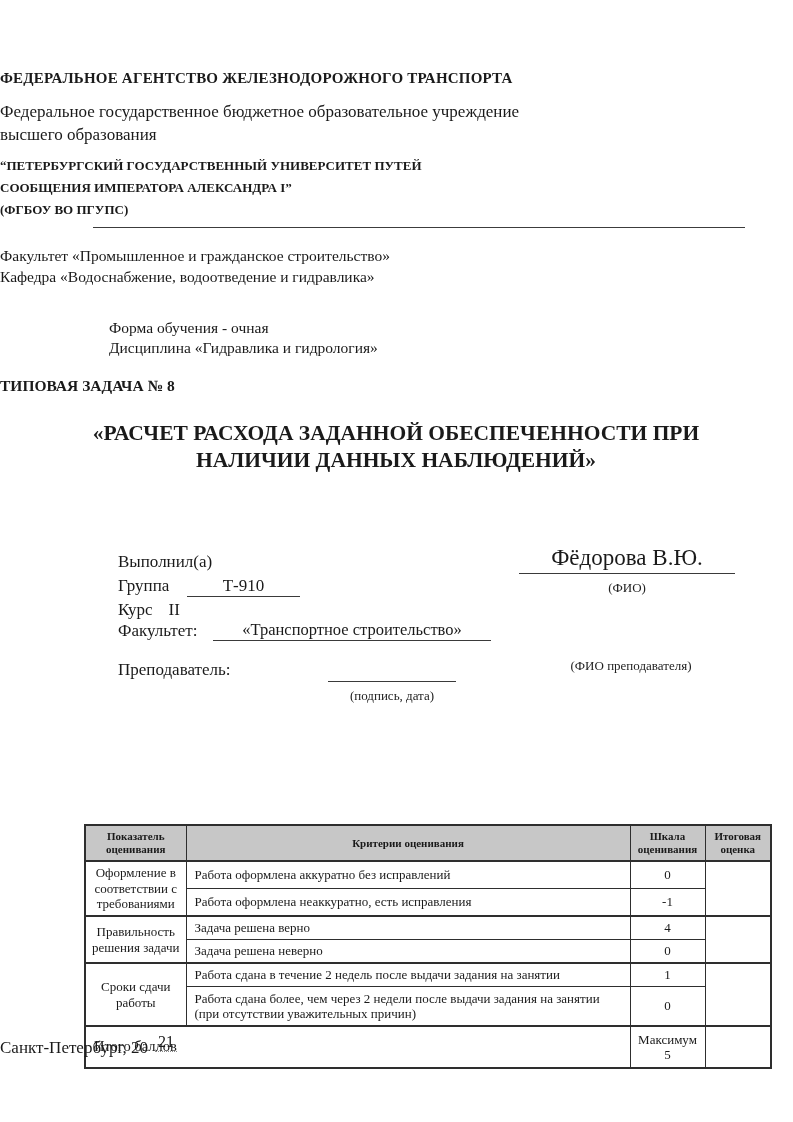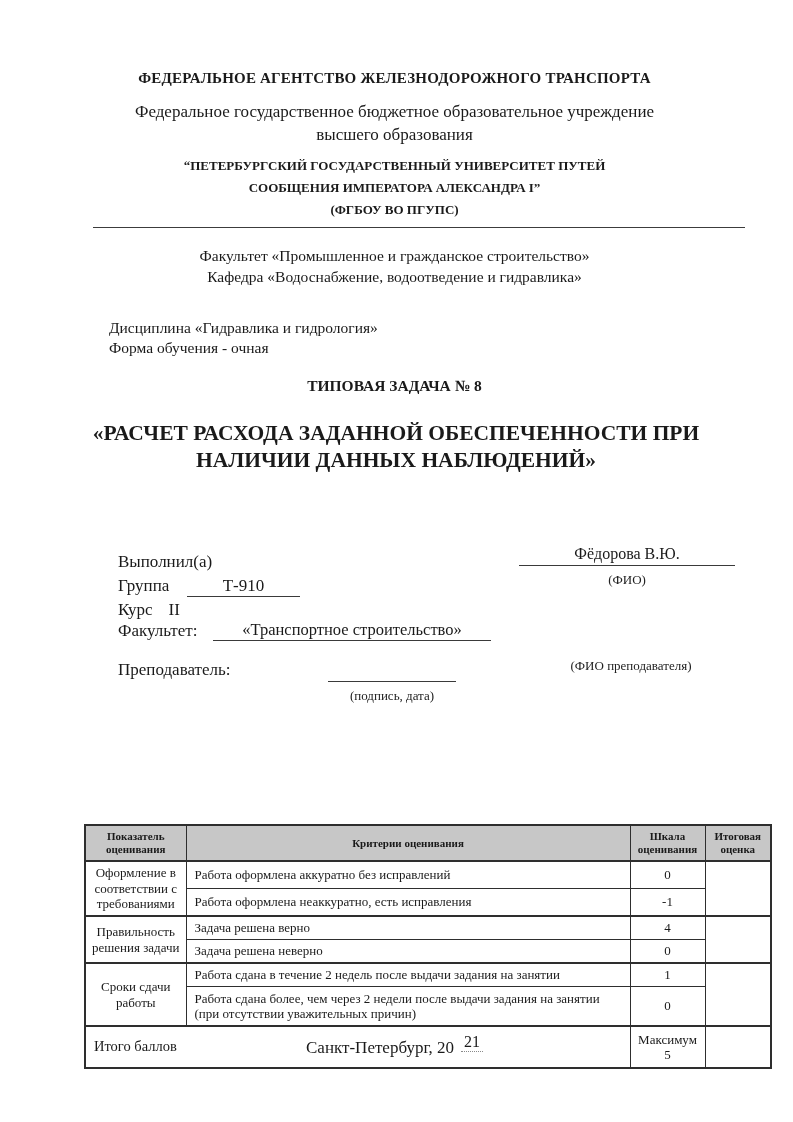--- a/index.html
+++ b/index.html
@@ -2,21 +2,21 @@
 <html><head>
 <meta charset="utf-8">
 <style>
   html,body { margin:0; padding:0; background:#ffffff; }
   .page {
     position:relative; width:793px; height:1122px; background:#ffffff;
     font-family:"Liberation Serif","DejaVu Serif",serif; color:#1a1a1a;
     overflow:hidden;
   }
   .abs { position:absolute; }
-  .center { left:0; right:4px; text-align:center; }
+  .center { left:0; right:4px; }
   .bold { font-weight:bold; }
 
   .agency      { top:70px;  font-size:15px; letter-spacing:0.2px; }
   .institution { top:100px; font-size:17px; line-height:23px; }
   .university  { top:155px; font-size:13px; line-height:22px; }
   .hrule       { top:227px; left:93px; width:652px; border-top:1.5px solid #3c3c3c; height:0; }
   .facdept     { top:245px; font-size:15.5px; line-height:21px; }
   .discipline  { top:318px; left:109px; font-size:15.5px; line-height:20px; }
   .tasktype    { top:377px; font-size:15.5px; }
   .tasktitle   { top:420px; left:86px; width:620px; text-align:center;
@@ -29,21 +29,21 @@
   .course-row .val { margin-left:16px; }
   .faculty-lbl   { top:621px; left:118px; }
   .teacher-lbl   { top:660px; left:118px; }
 
   .fill-line { position:absolute; border-bottom:1px solid #3a3a3a;
                display:flex; align-items:flex-end; justify-content:center; }
   .group-line   { top:570px; left:187px; width:113px; height:26px; font-size:17px; }
   .faculty-line { top:614px; left:213px; width:278px; height:26px; font-size:16.5px; }
 
   .sig-field { position:absolute; text-align:center; }
-  .sig-field .val { font-size:16px; border-bottom:1px solid #3a3a3a; padding-bottom:2px; }
+  .sig-field .val { font-size:23px; border-bottom:1px solid #3a3a3a; padding-bottom:2px; }
   .sig-field .val.empty { height:24px; }
   .sig-field .cap { font-size:13px; margin-top:6px; color:#222; }
   .student-sig  { top:545px; left:519px; width:216px; }
   .sign-date    { top:655px; left:328px; width:128px; }
   .teacher-sig  { top:652px; left:524px; width:214px; }
 
   table.eval { position:absolute; top:824px; left:84px; width:686px;
                border-collapse:collapse; table-layout:fixed; }
   .eval th, .eval td { border:1px solid #2e2e2e; vertical-align:middle; }
   .eval { border:2px solid #2e2e2e; }
@@ -84,22 +84,22 @@
   </div>
 
   <div class="abs hrule"></div>
 
   <div class="abs center facdept">
     <div>Факультет «Промышленное и гражданское строительство»</div>
     <div>Кафедра «Водоснабжение, водоотведение и гидравлика»</div>
   </div>
 
   <div class="abs discipline">
+    <div>Форма обучения - очная</div>
     <div>Дисциплина «Гидравлика и гидрология»</div>
-    <div>Форма обучения - очная</div>
   </div>
 
   <div class="abs center bold tasktype">ТИПОВАЯ ЗАДАЧА № 8</div>
 
   <div class="abs tasktitle">«РАСЧЕТ РАСХОДА ЗАДАННОЙ ОБЕСПЕЧЕННОСТИ ПРИ НАЛИЧИИ ДАННЫХ НАБЛЮДЕНИЙ»</div>
 
   <div class="abs lbl performed-lbl">Выполнил(а)</div>
 
   <div class="sig-field student-sig">
     <div class="val">Фёдорова В.Ю.</div>

